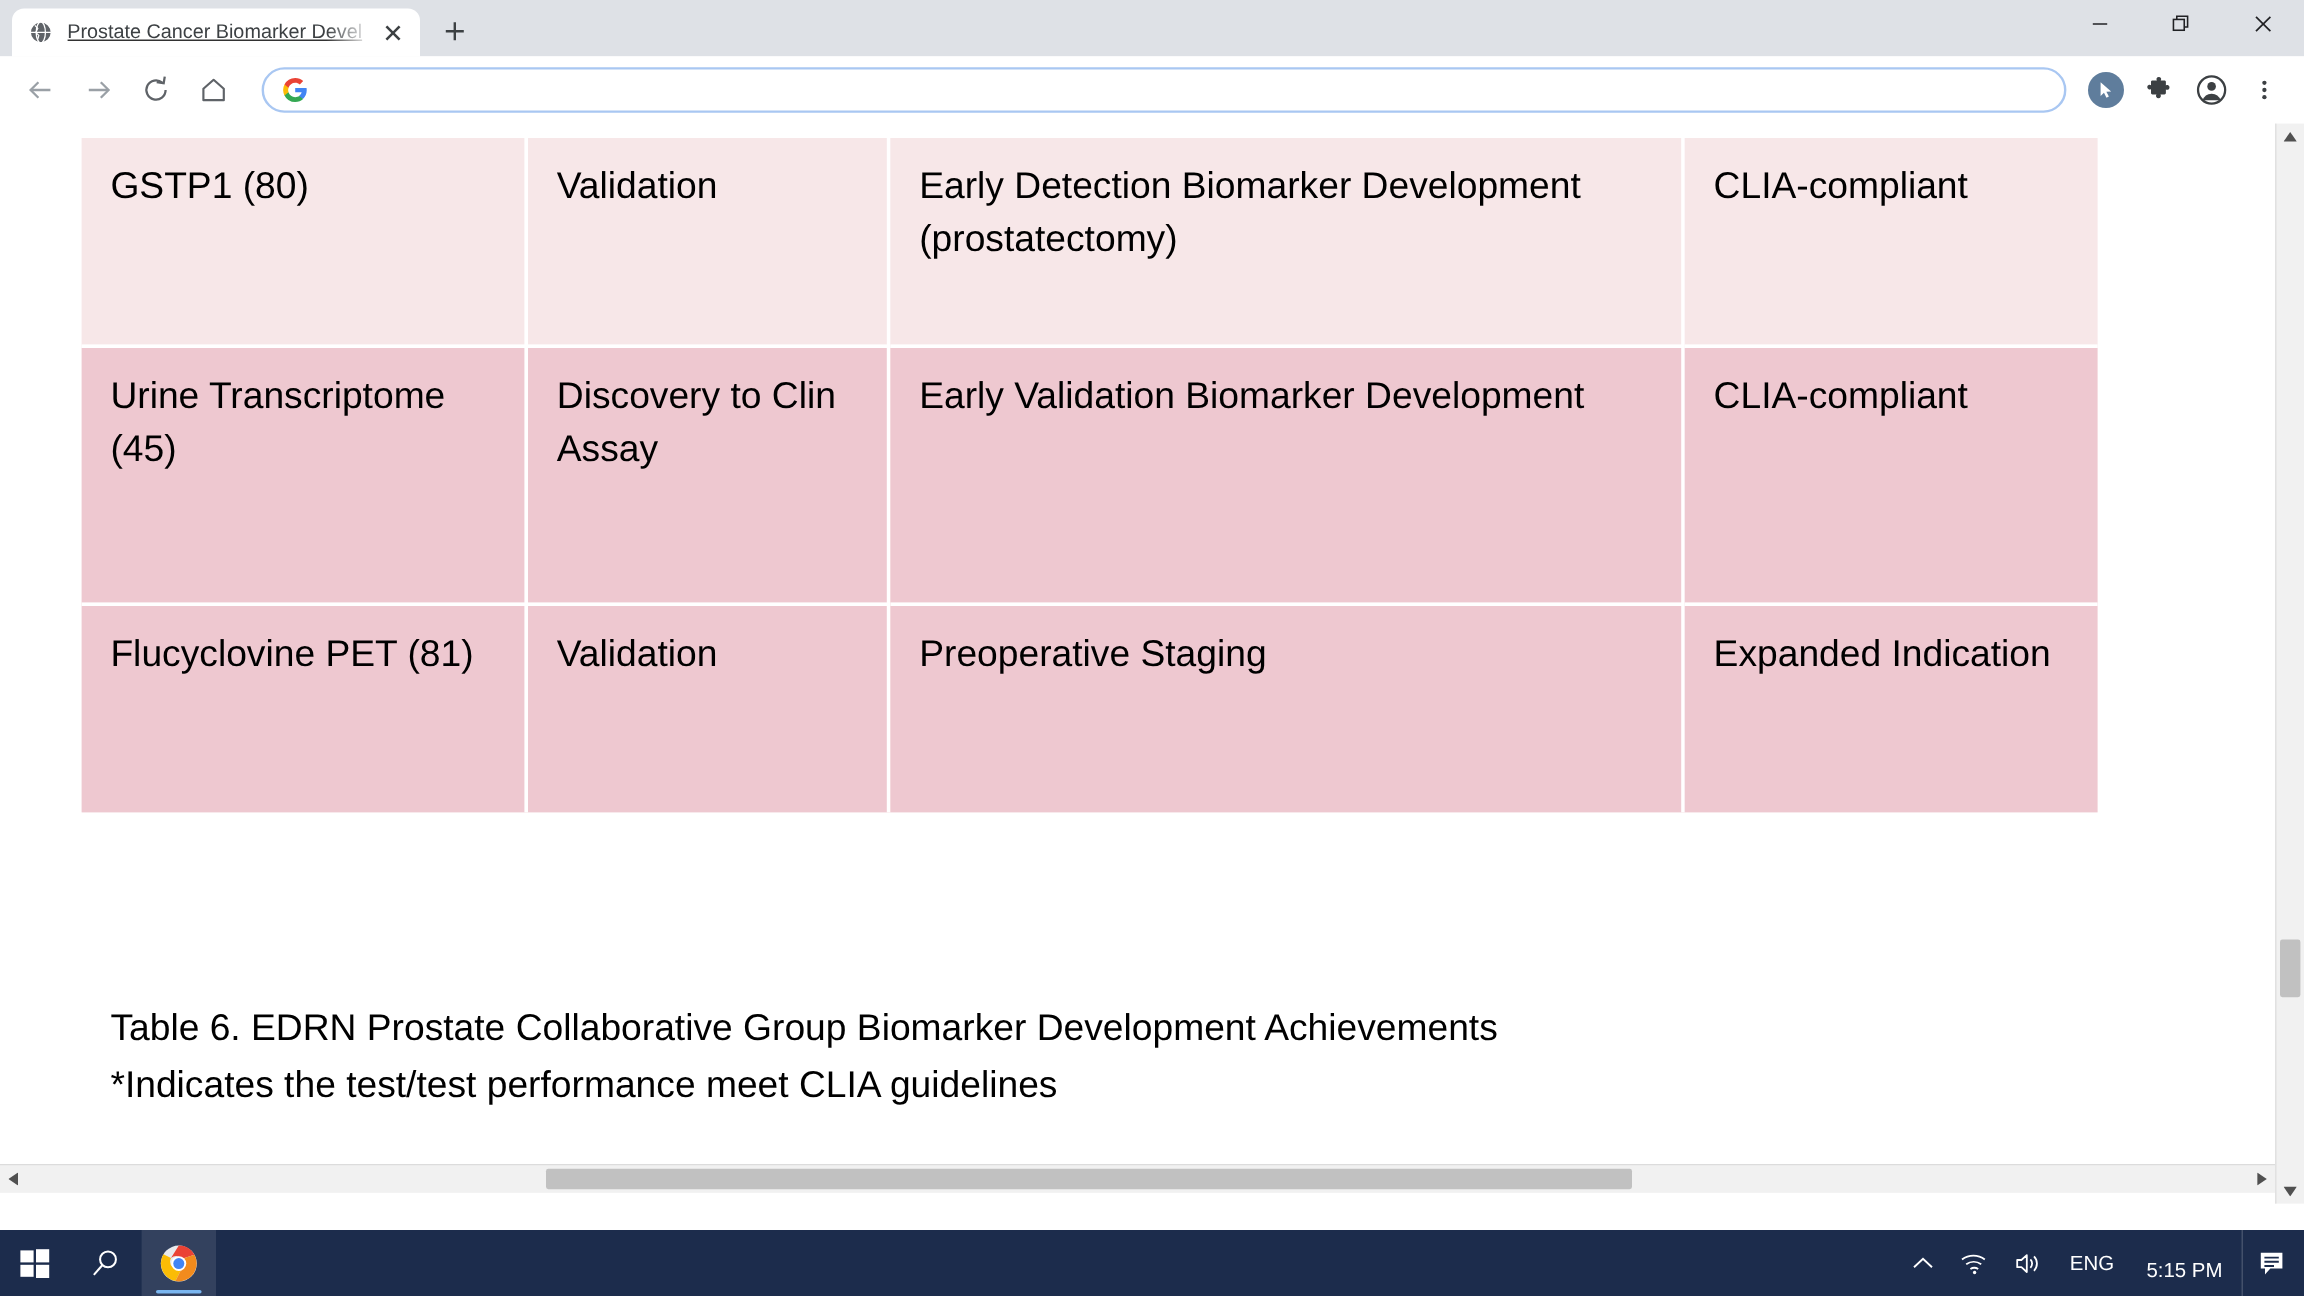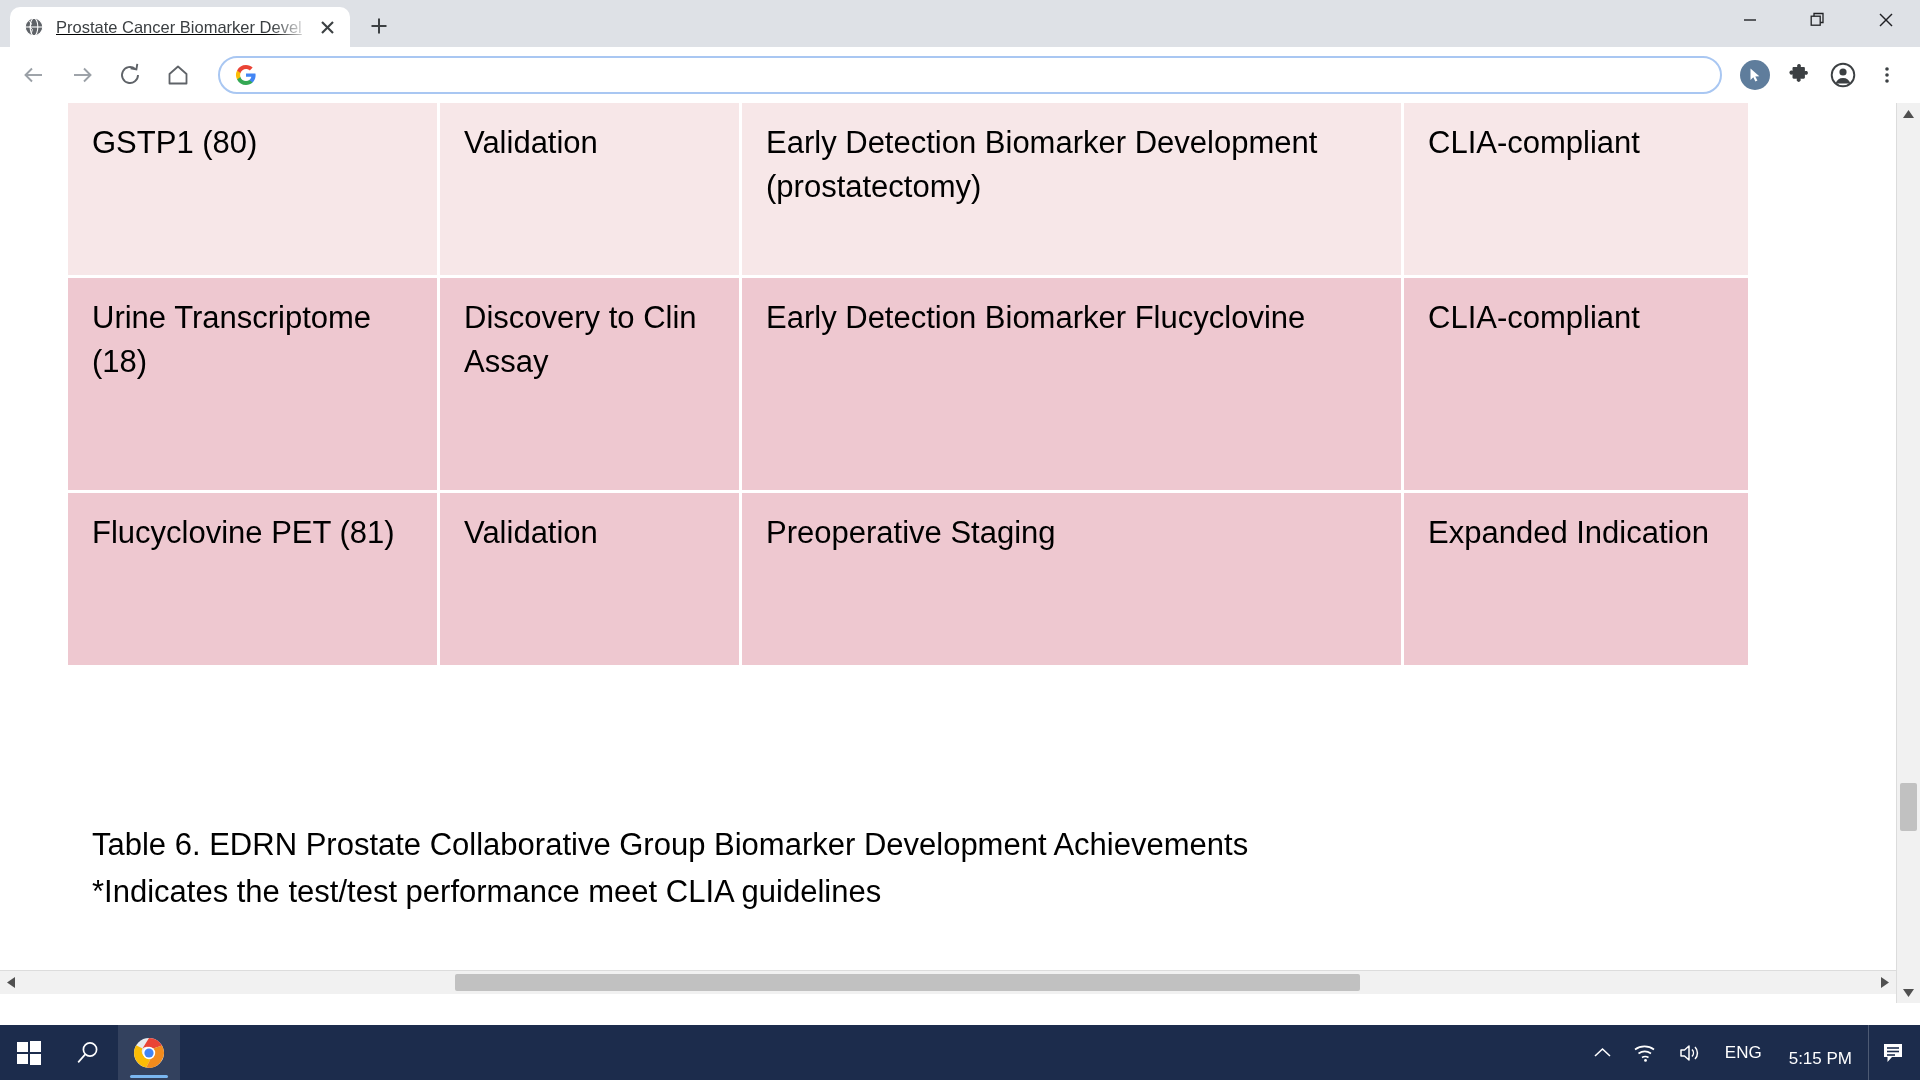--- a/index.html
+++ b/index.html
@@ -96,21 +96,21 @@
   }
 
   
   .viewport {
     position: absolute; top: 103px; left: 0;
     width: 1920px; height: 922px;
     background: #ffffff;
     overflow: hidden;
   }
   .page {
-    position: absolute; top: 0; left: 0;
+    position: absolute; top: 12px; left: 0;
     width: 1524px; height: 900px;
     background: #ffffff;
   }
 
   
   .edrn-table {
     position: absolute;
     left: 68px; top: 0px;
     width: 1680px;
     border-collapse: separate;
@@ -357,23 +357,23 @@
           <col class="col-3">
       </colgroup>
       <tbody>
         <tr class="row-light r0">
           <td>GSTP1 (80)</td>
           <td>Validation</td>
           <td>Early Detection Biomarker Development (prostatectomy)</td>
           <td>CLIA-compliant</td>
         </tr>
         <tr class="row-dark r1">
-          <td>Urine Transcriptome (18)</td>
+          <td>Urine Transcriptome (45)</td>
           <td>Discovery to Clin Assay</td>
-          <td>Early Detection Biomarker Flucyclovine</td>
+          <td>Early Validation Biomarker Development</td>
           <td>CLIA-compliant</td>
         </tr>
         <tr class="row-dark r2">
           <td>Flucyclovine PET (81)</td>
           <td>Validation</td>
           <td>Preoperative Staging</td>
           <td>Expanded Indication</td>
         </tr>
       </tbody>
     </table>

